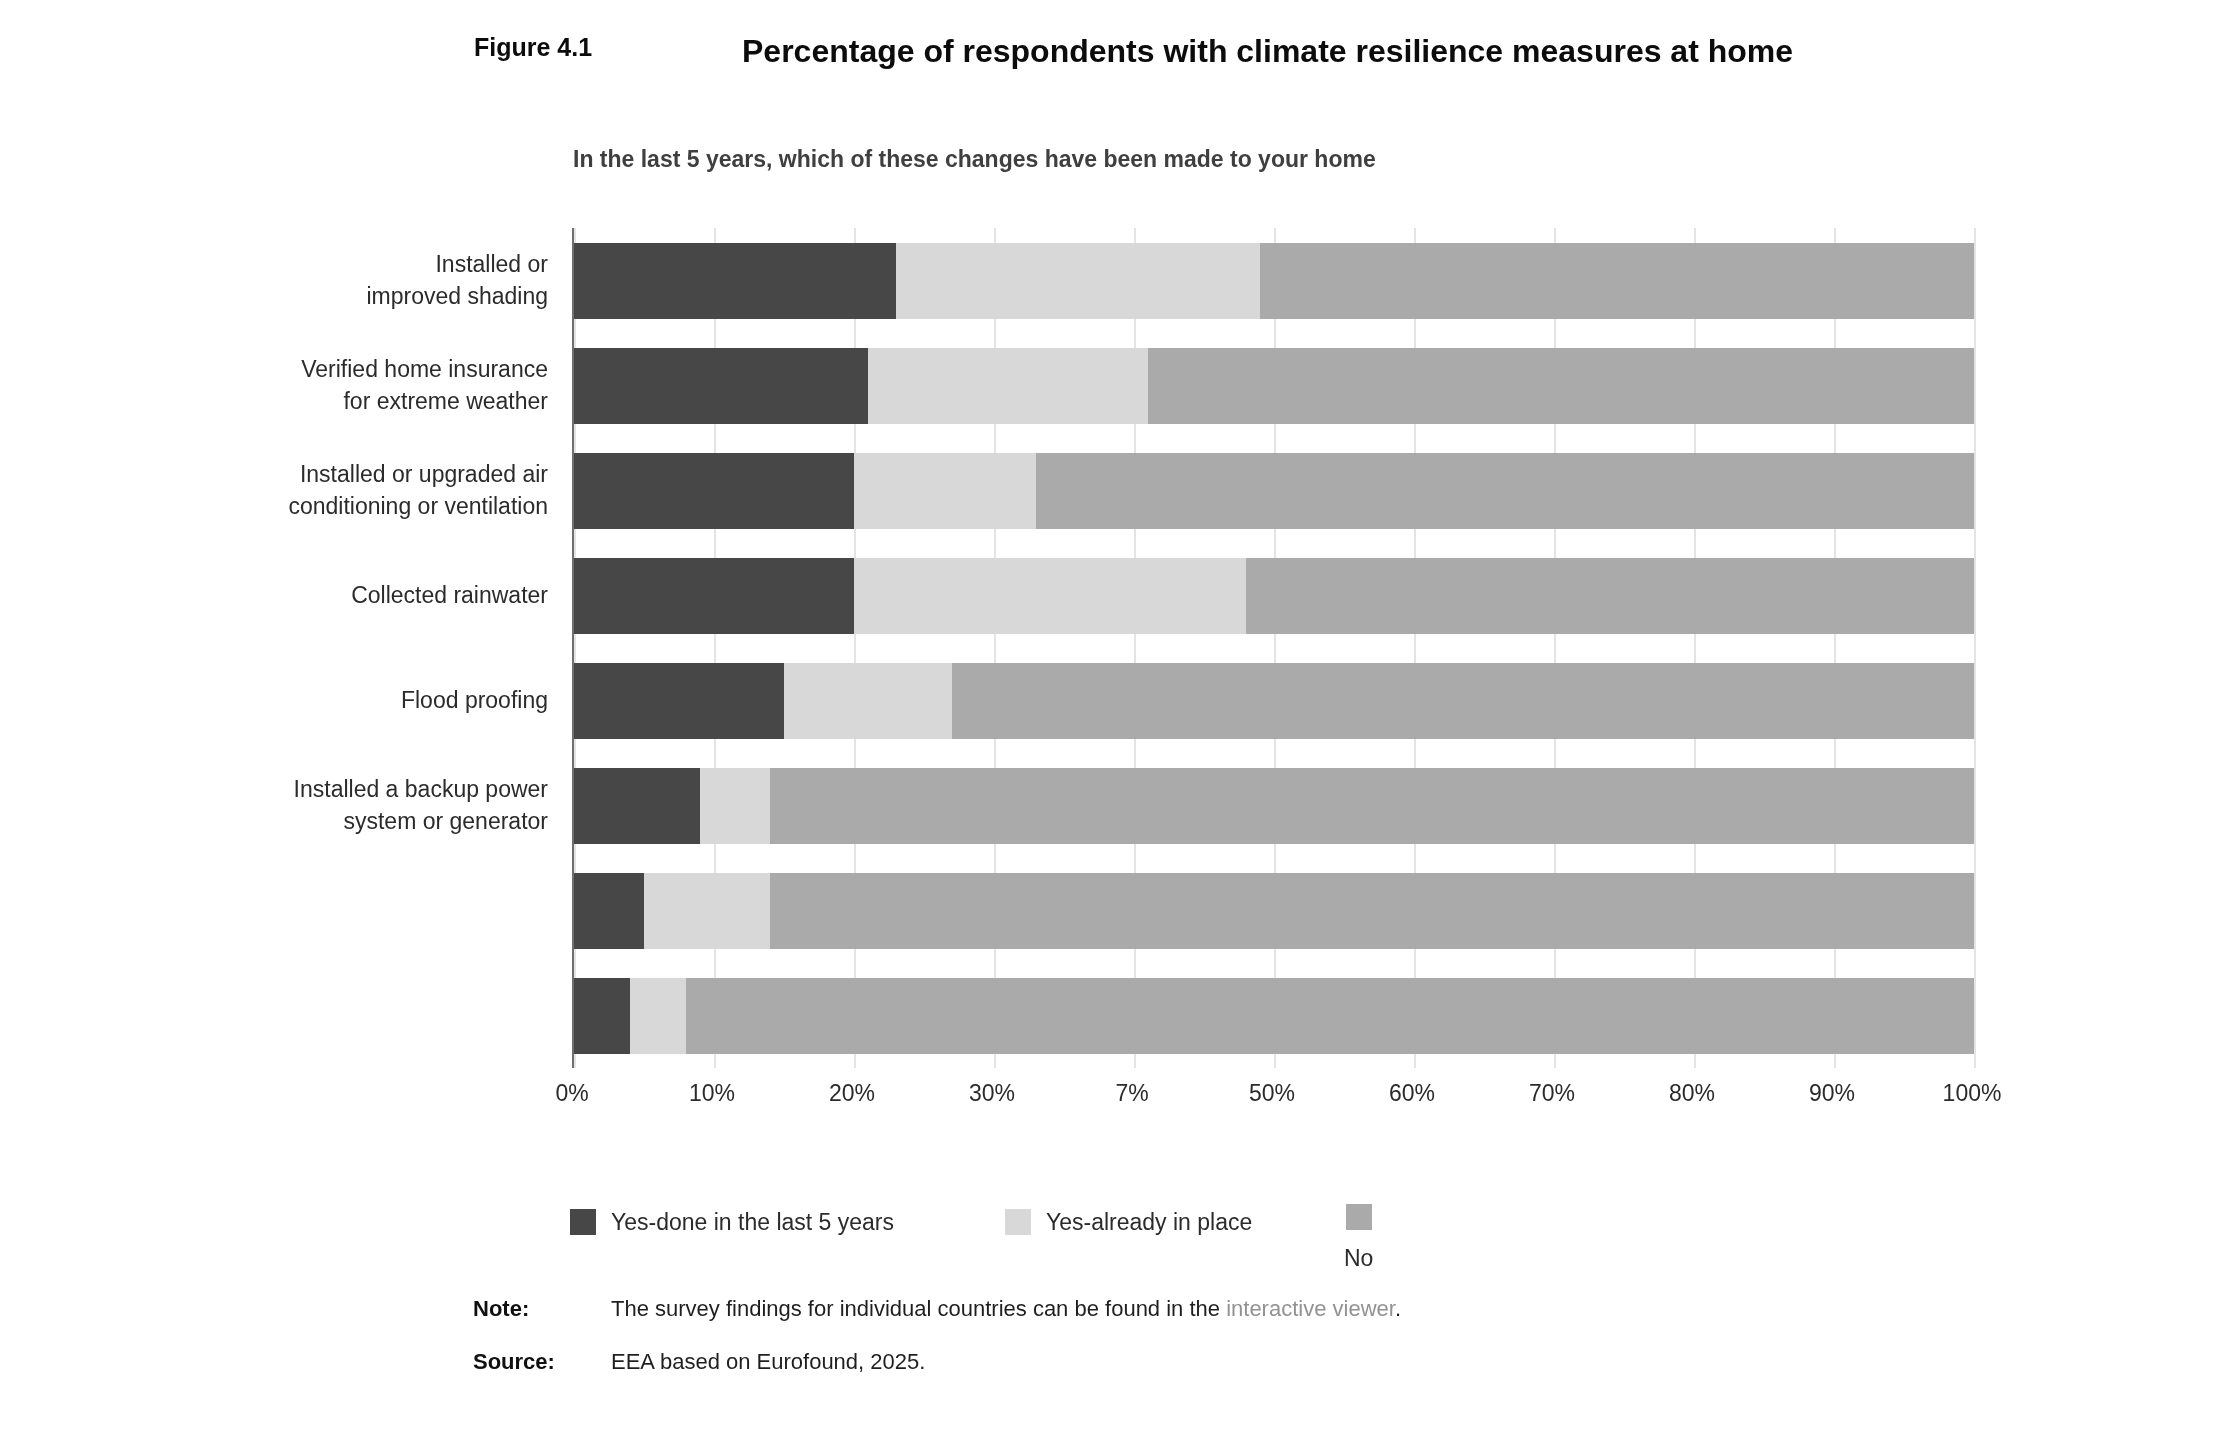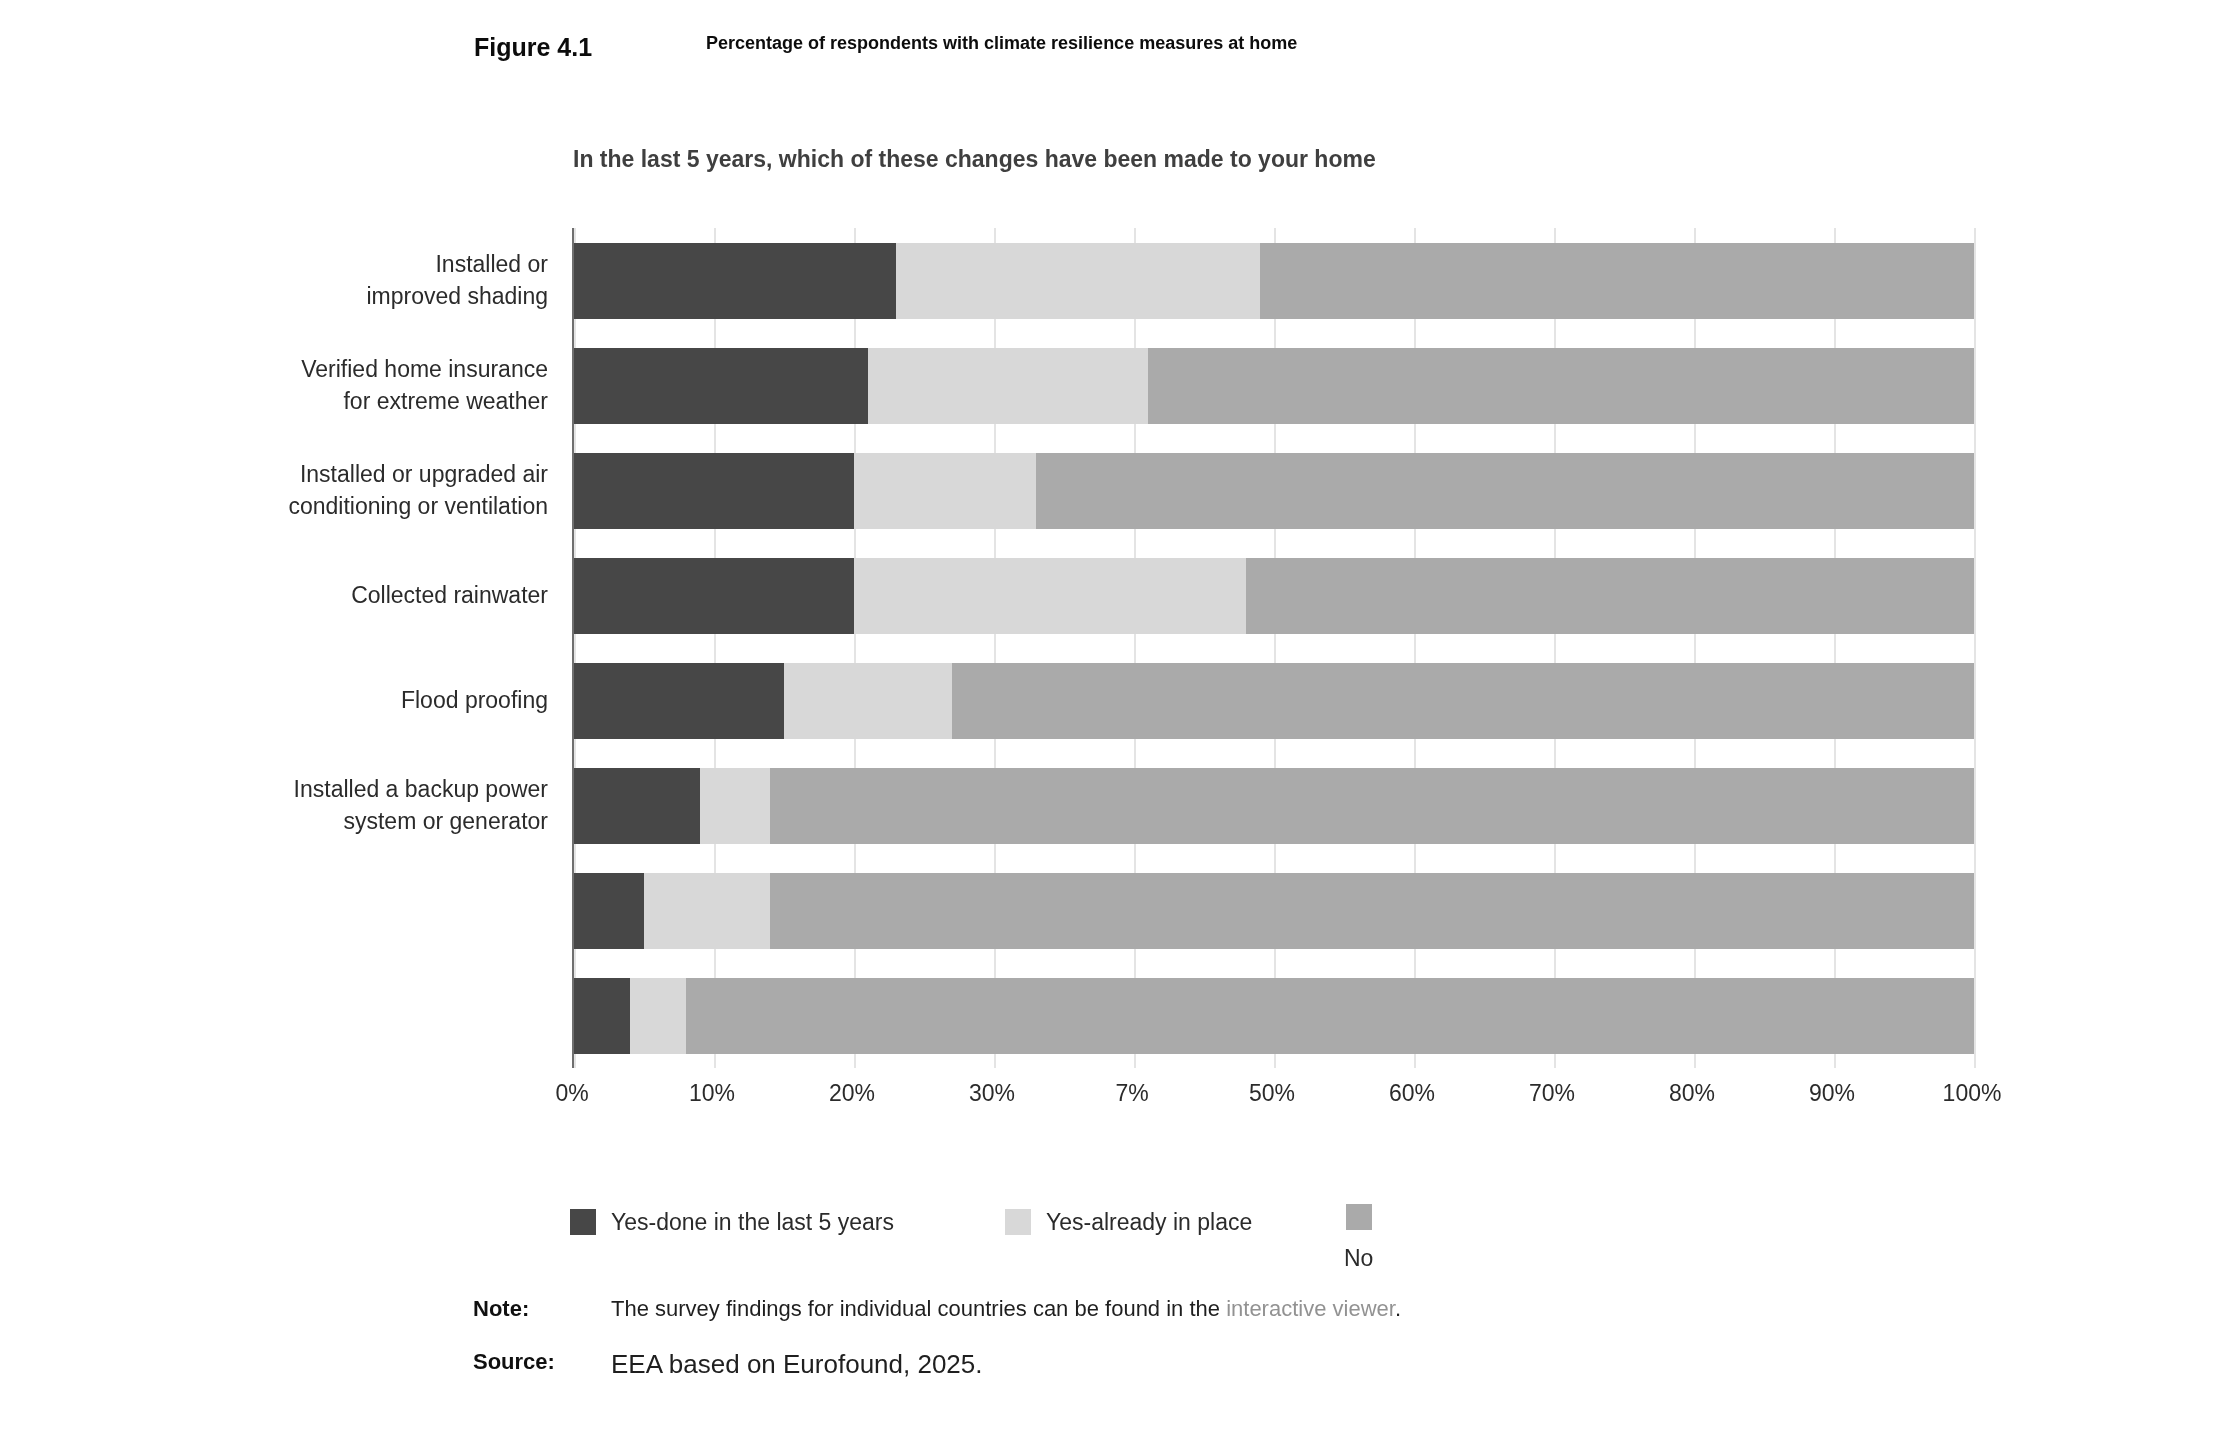--- a/index.html
+++ b/index.html
@@ -2,21 +2,21 @@
 <html><head>
 <meta charset="utf-8">
 <style>
   html,body{margin:0;padding:0;}
   body{
     width:2222px;height:1440px;background:#ffffff;position:relative;
     font-family:"Liberation Sans","DejaVu Sans",sans-serif;
     -webkit-font-smoothing:antialiased;
   }
   .fig-label{position:absolute;left:474px;top:33px;font-size:25px;font-weight:700;color:#0c0c0c;}
-  .fig-title{position:absolute;left:706px;top:33px;font-size:18px;font-weight:700;color:#0c0c0c;}
+  .fig-title{position:absolute;left:742px;top:33px;font-size:32px;font-weight:700;color:#0c0c0c;}
   .subtitle{position:absolute;left:573px;top:146px;font-size:23px;font-weight:700;color:#3f3f3f;}
 
   .labels-col{position:absolute;left:0;top:228px;width:548px;}
   .cat-label{
     height:105px;display:flex;align-items:center;justify-content:flex-end;
     text-align:right;font-size:23px;color:#2b2b2b;line-height:1.38;white-space:pre-line;
     padding-right:0;
   }
 
   .plot{
@@ -34,21 +34,21 @@
 
   .legend{position:absolute;left:0;top:1204px;width:2222px;height:36px;}
   .legend-item{position:absolute;top:0;display:flex;align-items:center;gap:15px;height:36px;}
   .legend-swatch{width:26px;height:26px;flex:0 0 auto;}
   .legend-label{font-size:23px;color:#2b2b2b;white-space:nowrap;}
 
   .note-label{position:absolute;left:473px;top:1296px;font-size:22px;font-weight:700;color:#101010;}
   .note-text{position:absolute;left:611px;top:1296px;font-size:22px;color:#1f1f1f;}
   .note-text a{color:#929292;text-decoration:none;cursor:pointer;}
   .source-label{position:absolute;left:473px;top:1349px;font-size:22px;font-weight:700;color:#101010;}
-  .source-text{position:absolute;left:611px;top:1349px;font-size:26px;color:#1f1f1f;}
+  .source-text{position:absolute;left:611px;top:1349px;font-size:22px;color:#1f1f1f;}
 </style>
 </head>
 <body>
 
 <div class="fig-label">Figure 4.1</div>
 <div class="fig-title">Percentage of respondents with climate resilience measures at home</div>
 <div class="subtitle">In the last 5 years, which of these changes have been made to your home</div>
 
 <div class="labels-col">
     <div class="cat-label">Installed or

